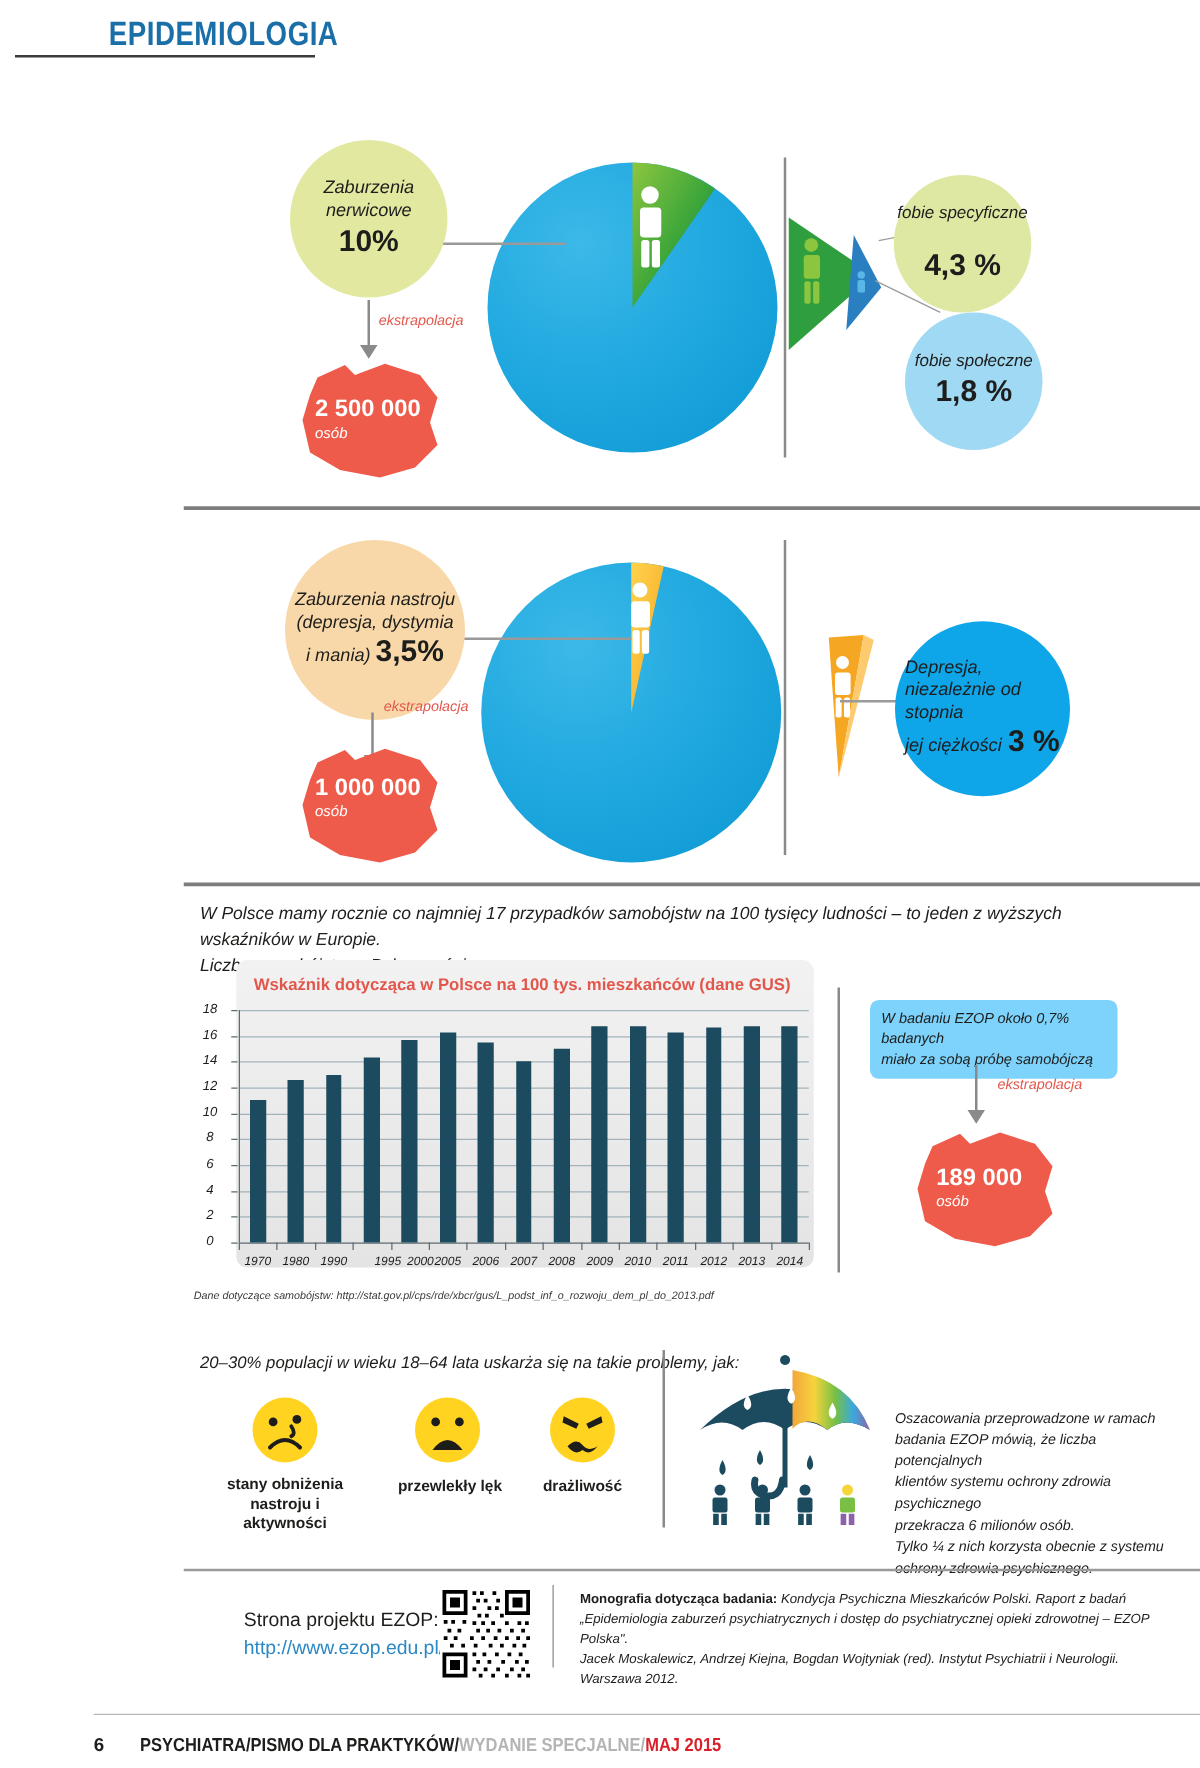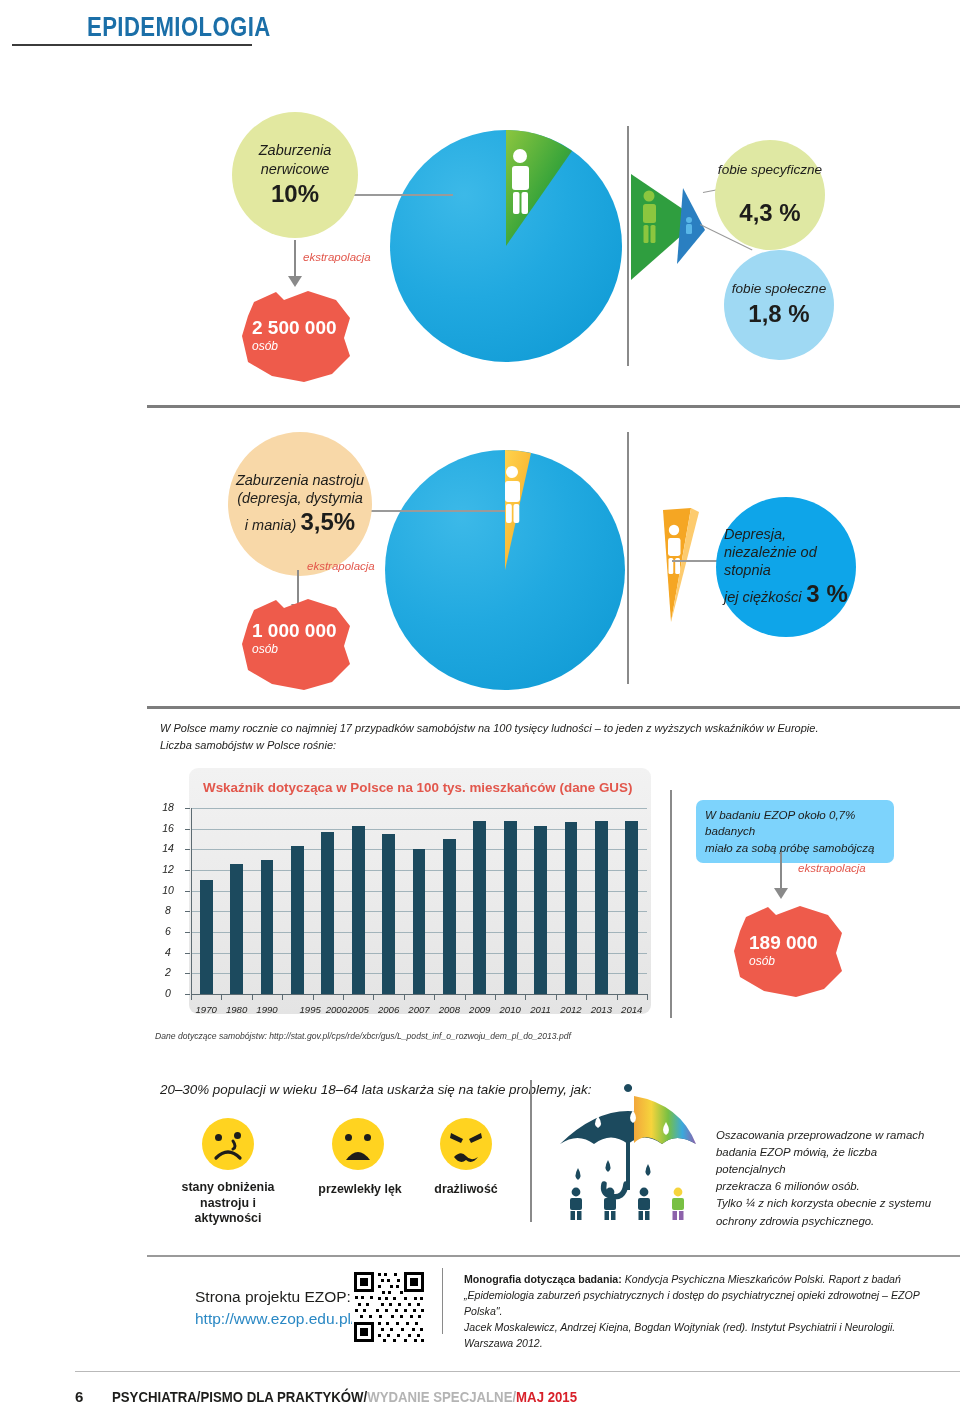--- a/index.html
+++ b/index.html
@@ -51,21 +51,21 @@
   .arrow-head {
     position: absolute; width: 0; height: 0;
     border-left: 7px solid transparent; border-right: 7px solid transparent;
     border-top: 11px solid #8a8a8a;
   }
 
   .pl-num { position: absolute; color: #fff; font-weight: 700; font-size: 19px; }
   .pl-sub { position: absolute; color: #fff; font-style: italic; font-size: 12px; }
 
   
-  .para { position: absolute; font-style: italic; font-size: 11px; line-height: 1.5; }
+  .para { position: absolute; font-style: italic; font-size: 14px; line-height: 1.5; }
 
   
   .chart-card {
     position: absolute; background: linear-gradient(180deg,#f2f2f2 0%, #e4e4e4 100%);
     border-radius: 9px;
   }
   .chart-title {
     position: absolute; color: #e2574c; font-weight: 700; font-size: 13.4px;
   }
   .plot { position: absolute; }
@@ -468,20 +468,21 @@
       <circle cx="6" cy="4" r="4.4" fill="#f6d43c"></circle>
       <rect x="0" y="10" width="12" height="12" rx="2" fill="#78c043"></rect>
       <rect x="0.5" y="23" width="4.5" height="10" fill="#8d62ab"></rect>
       <rect x="7" y="23" width="4.5" height="10" fill="#8d62ab"></rect>
     </g>
   </svg>
 
   <div class="umb-text" style="left:716px; top:1127px; width:232px;">
     <div>Oszacowania przeprowadzone w ramach</div>
     <div>badania EZOP mówią, że liczba potencjalnych</div>
+    <div>klientów systemu ochrony zdrowia psychicznego</div>
     <div>przekracza 6 milionów osób.</div>
     <div>Tylko ¼ z nich korzysta obecnie z systemu</div>
     <div>ochrony zdrowia psychicznego.</div>
   </div>
 
   <div class="hr-sect" style="left:147px; top:1255px; width:813px; height:2px; background:#9a9a9a;"></div>
 
   <div class="foot-lbl" style="left:195px; top:1288px;">Strona projektu EZOP:</div>
   <a class="foot-link" style="left:195px; top:1310px; text-decoration:none;" href="#">http://www.ezop.edu.pl/</a>
 

